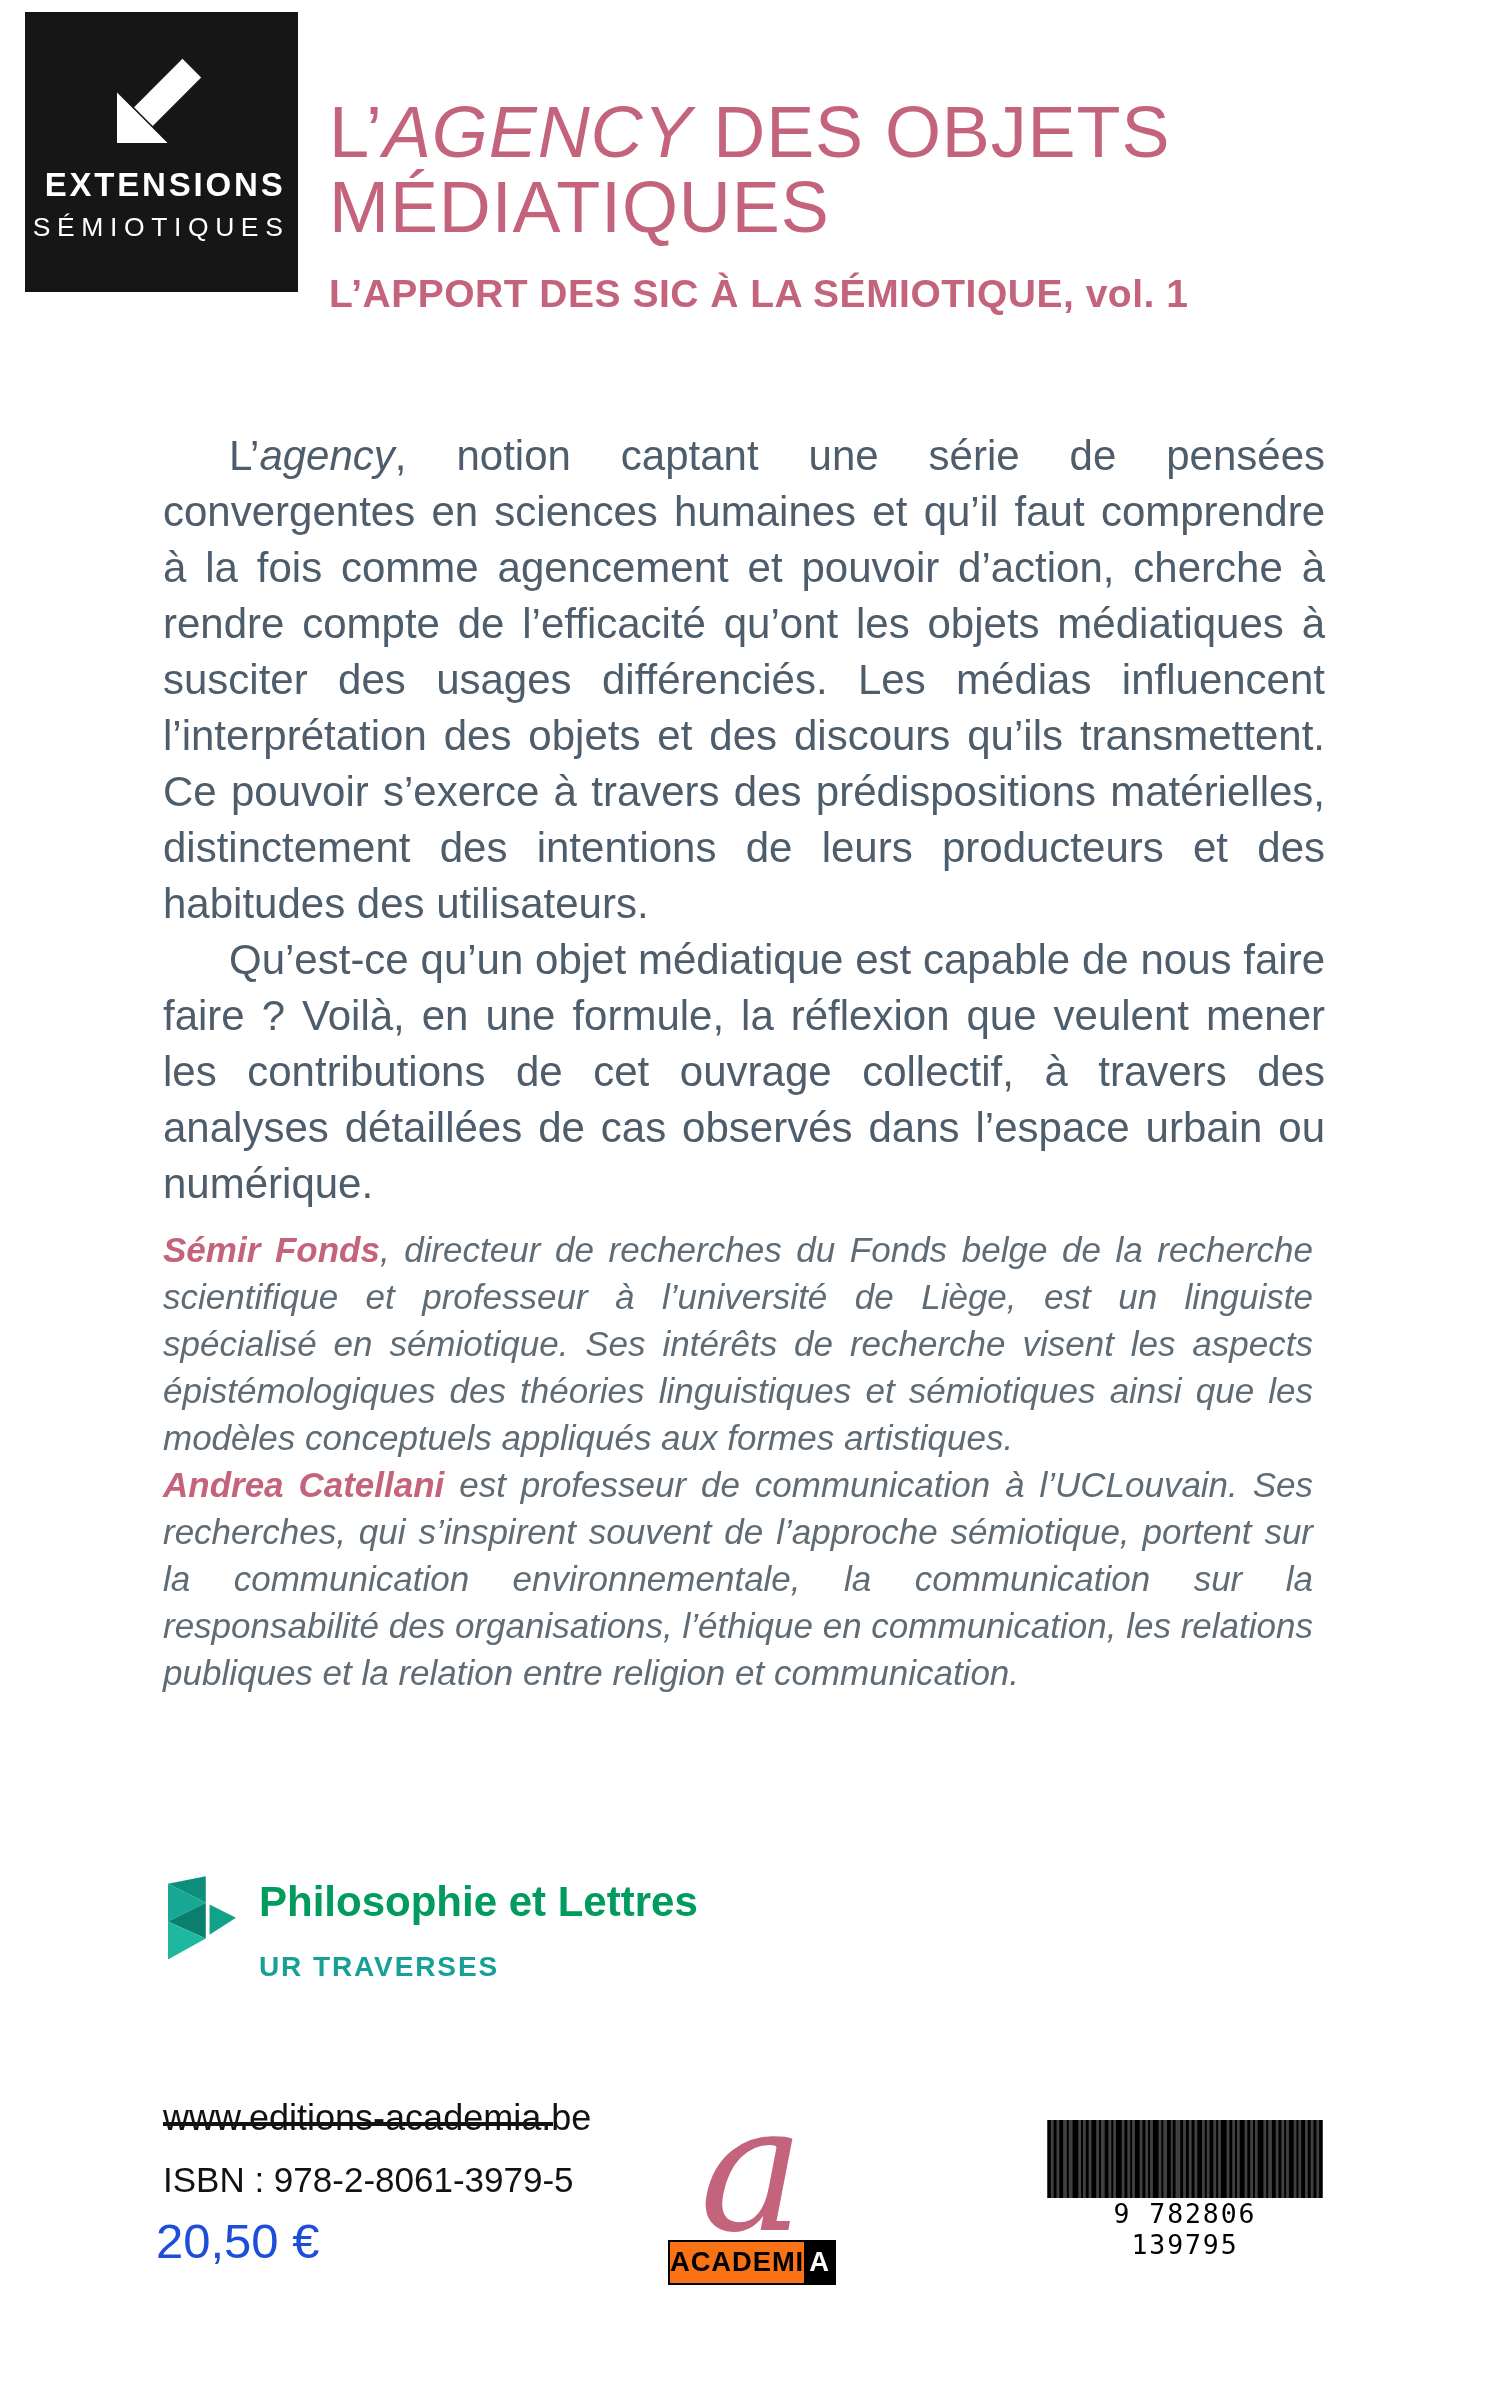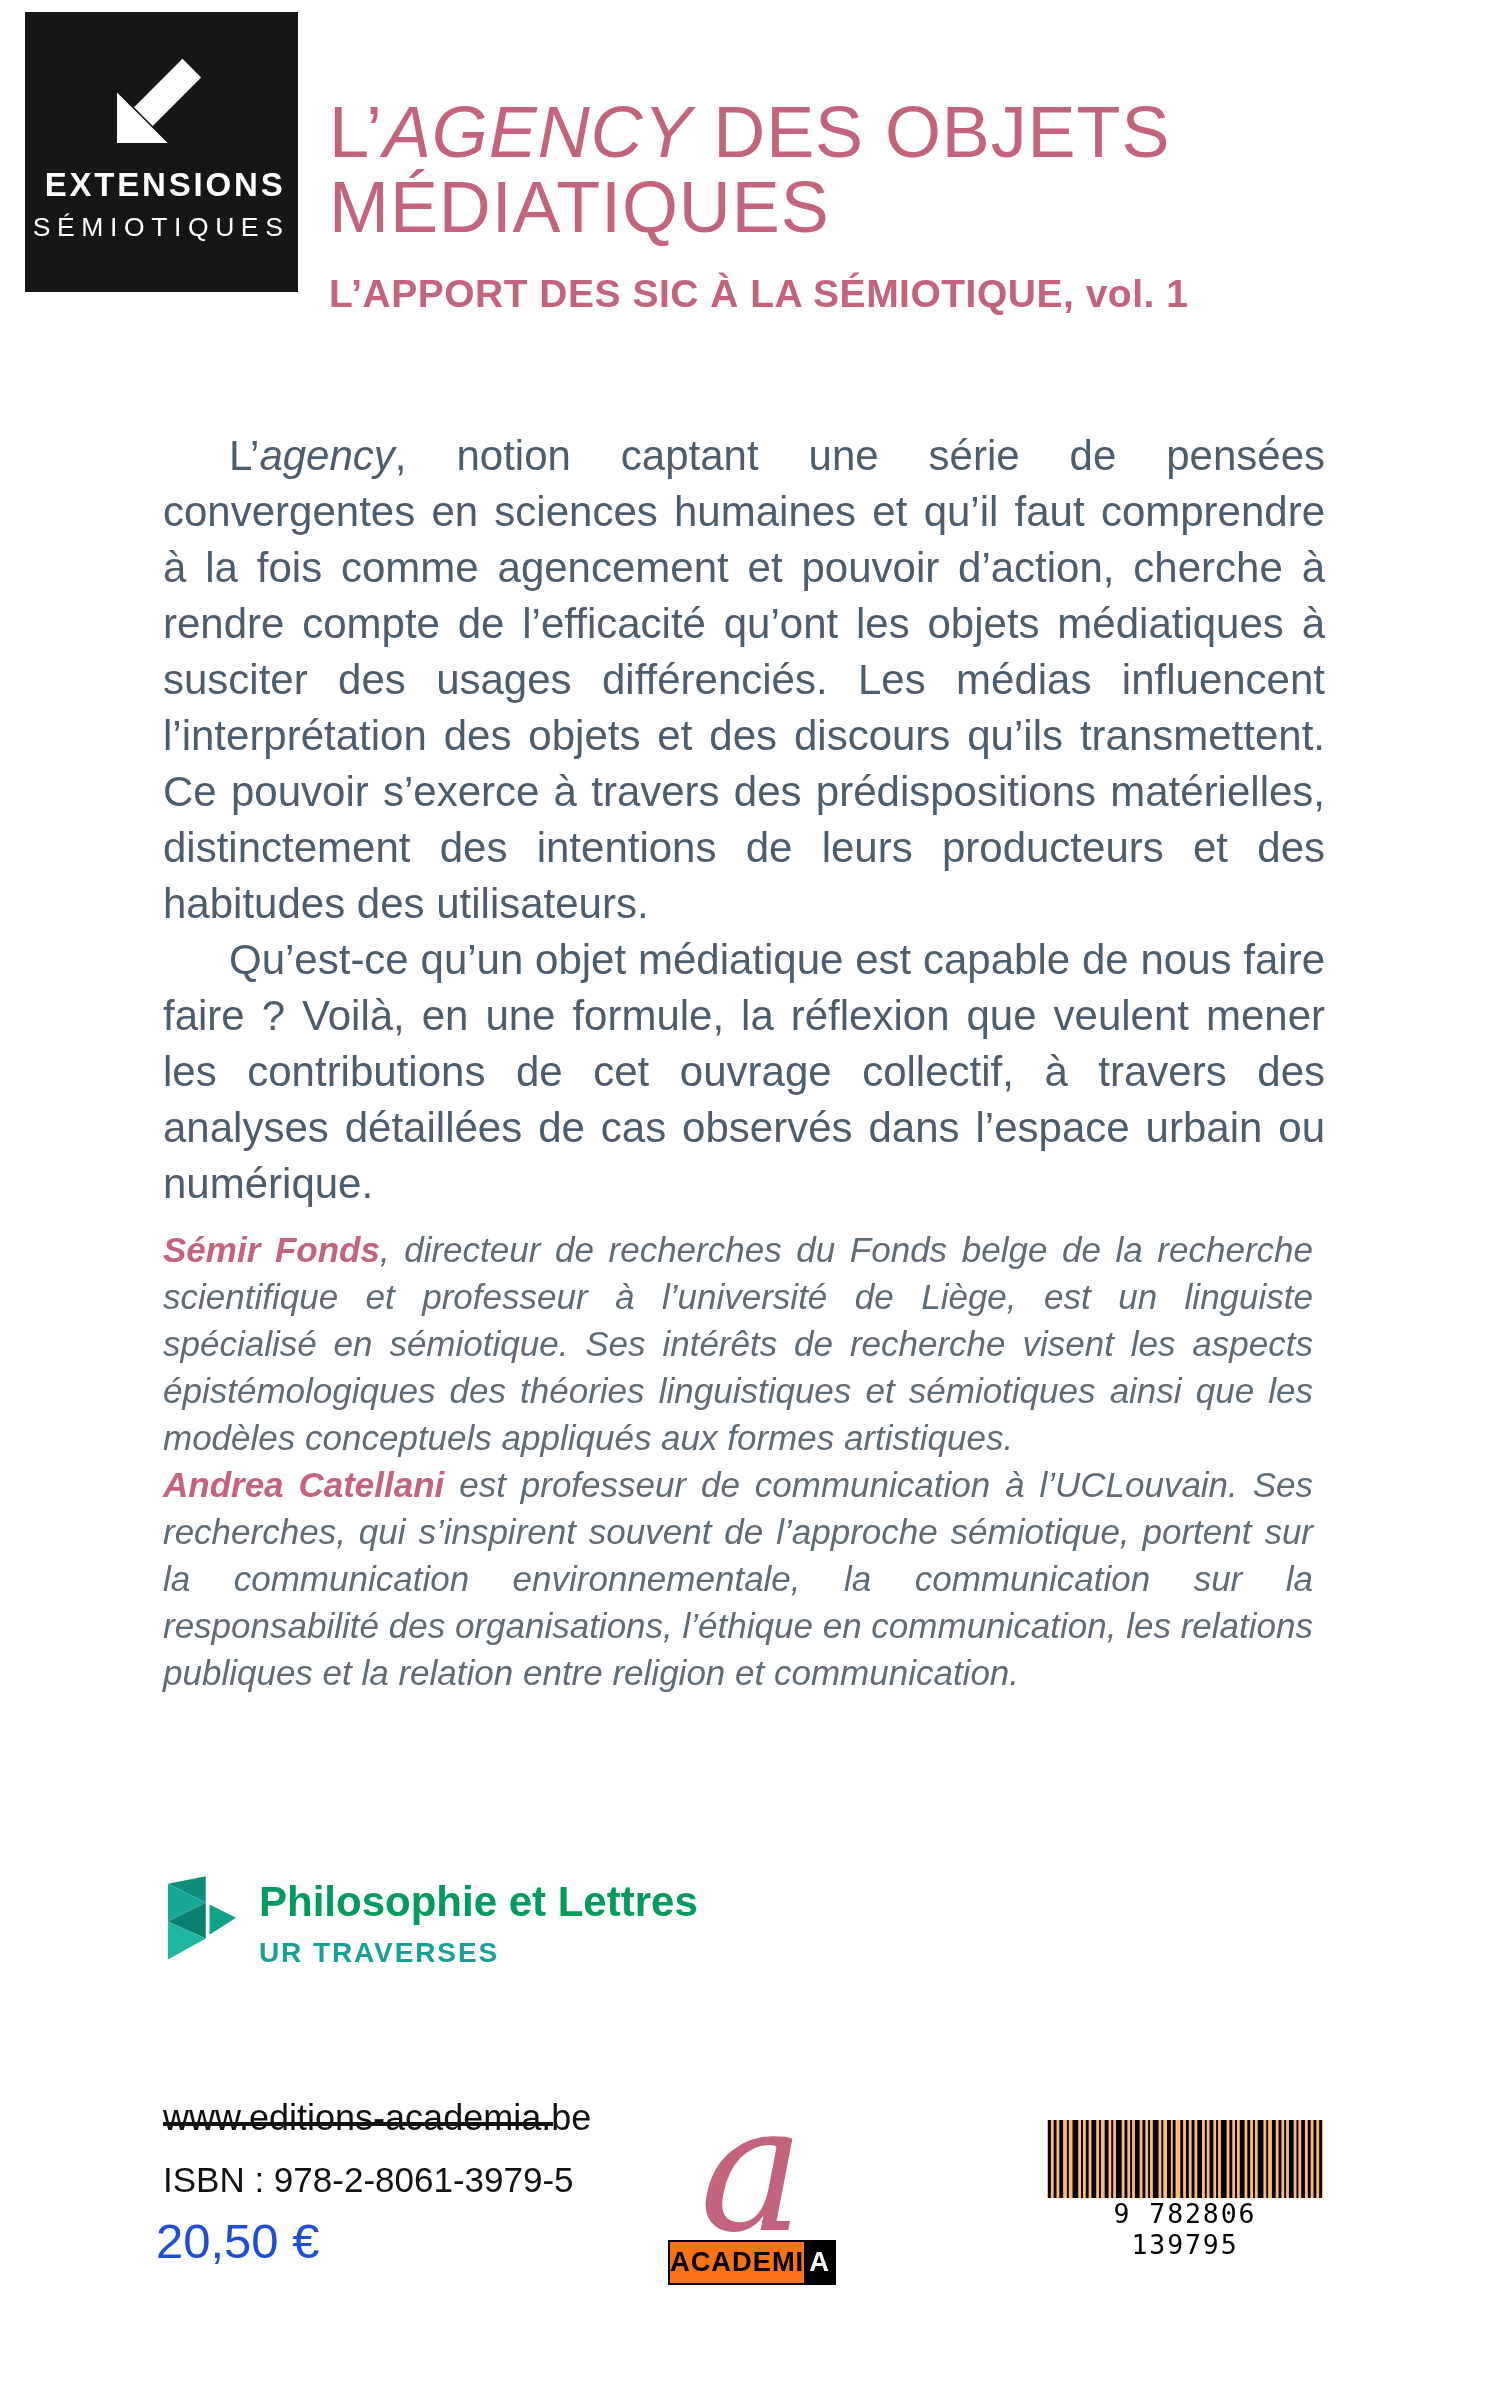--- a/index.html
+++ b/index.html
@@ -38,41 +38,41 @@
     font-size:35px; line-height:47px; font-style:italic; color:#5f6b75; text-align:justify;
   }
   .bio-name { color:var(--pink,#c4637c); font-weight:700; }
 
   
   .liege { position:absolute; left:168px; top:1876px; display:flex; gap:23px; }
   .liege-mark { width:68px; height:95px; }
   .liege-l1 { font-size:32px; color:var(--teal,#16a096); letter-spacing:0.9px; }
   .liege-l1 .b { font-weight:700; }
   .liege-l2 { margin-top:1.9px; font-size:42px; font-weight:700; color:var(--green,#009b5d); }
-  .liege-l3 { margin-top:11px; font-size:28px; font-weight:700; color:var(--teal,#16a096); letter-spacing:1.9px; }
+  .liege-l3 { margin-top:25px; font-size:28px; font-weight:700; color:var(--teal,#16a096); letter-spacing:1.9px; }
 
   
   .website { position:absolute; left:163px; top:2069px; font-size:36px; color:#121212;margin-top:28px; }
   .rule    { position:absolute; left:163px; top:2122px; width:390px; height:3.8px; background:#121212; }
   .isbn    { position:absolute; left:163px; top:2160px; font-size:35px; color:#121212; }
   .price   { position:absolute; left:156px; top:2213px; font-size:49px; color:#1d4ed8; }
 
   .academia { position:absolute; left:662px; top:2107px; width:180px; text-align:center; }
   .academia-letter {
     font-family:"DejaVu Serif","Liberation Serif",serif; font-style:italic;
     font-size:175px; line-height:125px; color:var(--pink,#c4637c);
   }
   .academia-box {
     margin:7.6px auto 0; width:168px; height:45px; border:2.8px solid #000;
     display:flex; align-items:stretch; font-weight:700; font-size:27.4px; background:#f97316;
   }
   .academia-box .main { flex:1; display:flex; align-items:center; justify-content:center; letter-spacing:0.9px; color:#000; }
   .academia-box .end  { width:42px; background:#000; color:#fff; display:flex; align-items:center; justify-content:center; }
 
-  .barcode { position:absolute; left:1047px; top:2120px; width:276px; text-align:center; background:#fdba74; }
+  .barcode { position:absolute; left:1047px; top:2120px; width:276px; text-align:center; background:#404040; }
   .barcode svg { display:block; width:274px; height:106px; margin:0 auto; }
   .barcode-number {
     position:relative; margin-top:-28px; display:inline-block; background:#fff;
     padding:0 7.6px; font-family:"DejaVu Sans Mono",monospace; font-size:26.5px;
     letter-spacing:1.9px; color:#000;
   }
 </style>
 </head>
 <body>
 

